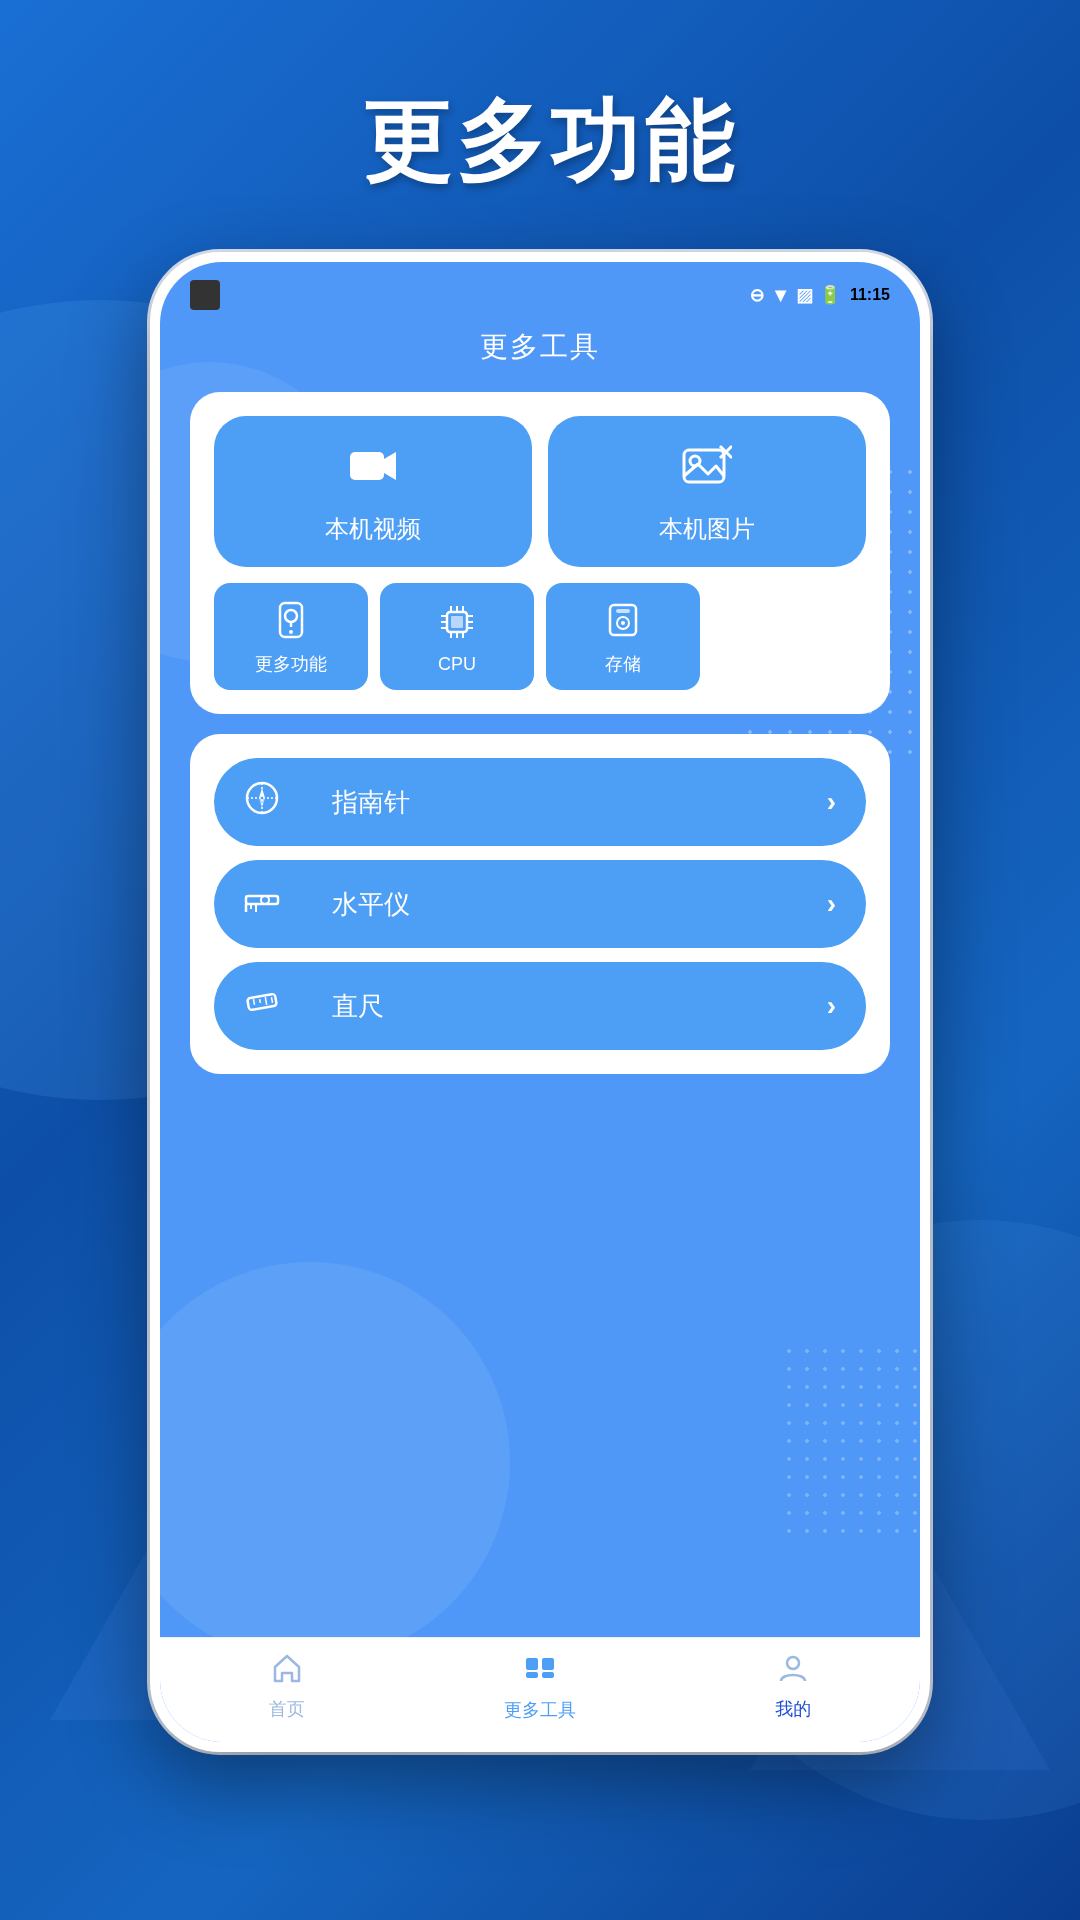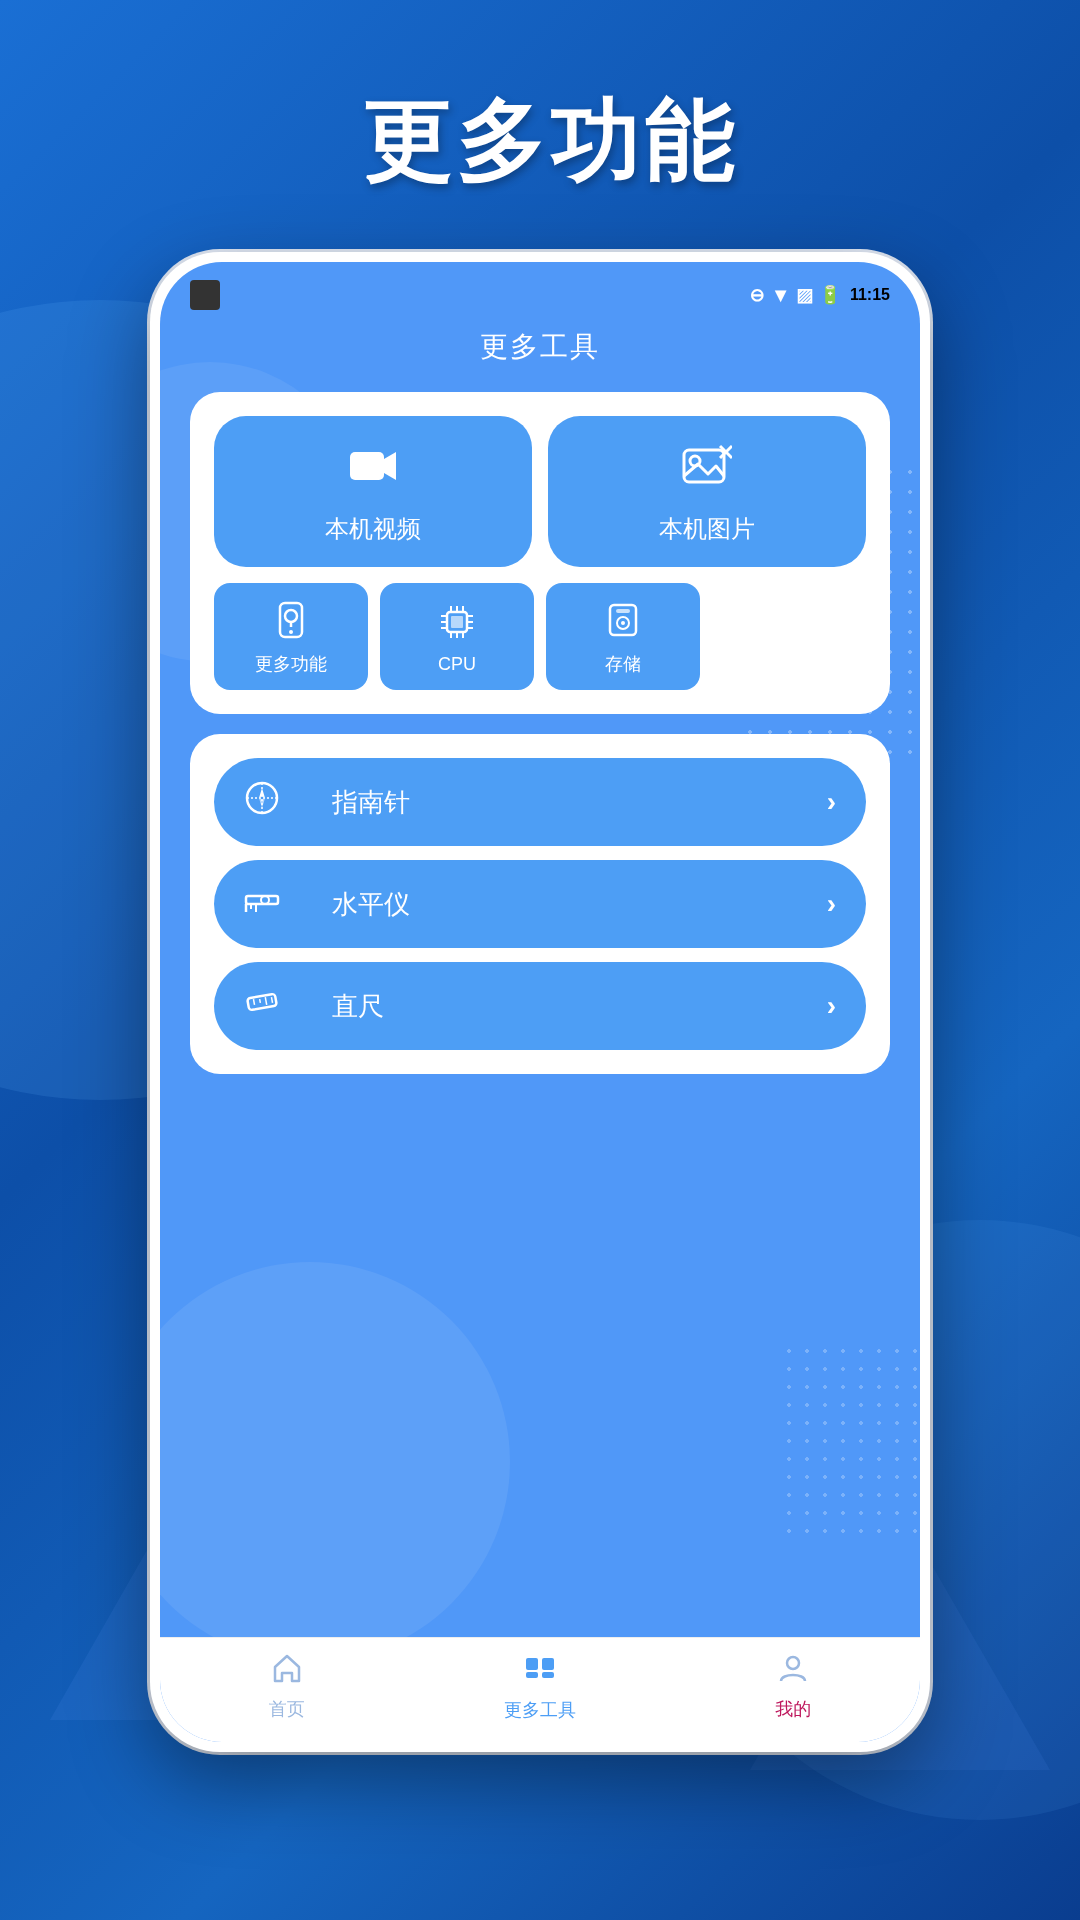--- a/index.html
+++ b/index.html
@@ -550,19 +550,19 @@
         <span class="nav-label" style="color:#4d9ef5;font-size:18px;">更多工具</span>
       </div>
 
       <div class="nav-item">
         <span class="nav-icon" style="color:#9bb8e0;">
           <svg width="34" height="34" viewBox="0 0 34 34" fill="none">
             <circle cx="17" cy="12" r="6" stroke="#9bb8e0" stroke-width="2.5" fill="none"></circle>
             <path d="M5,30 C5,22 29,22 29,30" stroke="#9bb8e0" stroke-width="2.5" fill="none"></path>
           </svg>
         </span>
-        <span class="nav-label" style="color:#be185d;font-size:18px;">我的</span>
+        <span class="nav-label" style="color:#1d4ed8;font-size:18px;">我的</span>
       </div>
 
     </div>
 
   </div>
 </div>
 
 </body></html>

